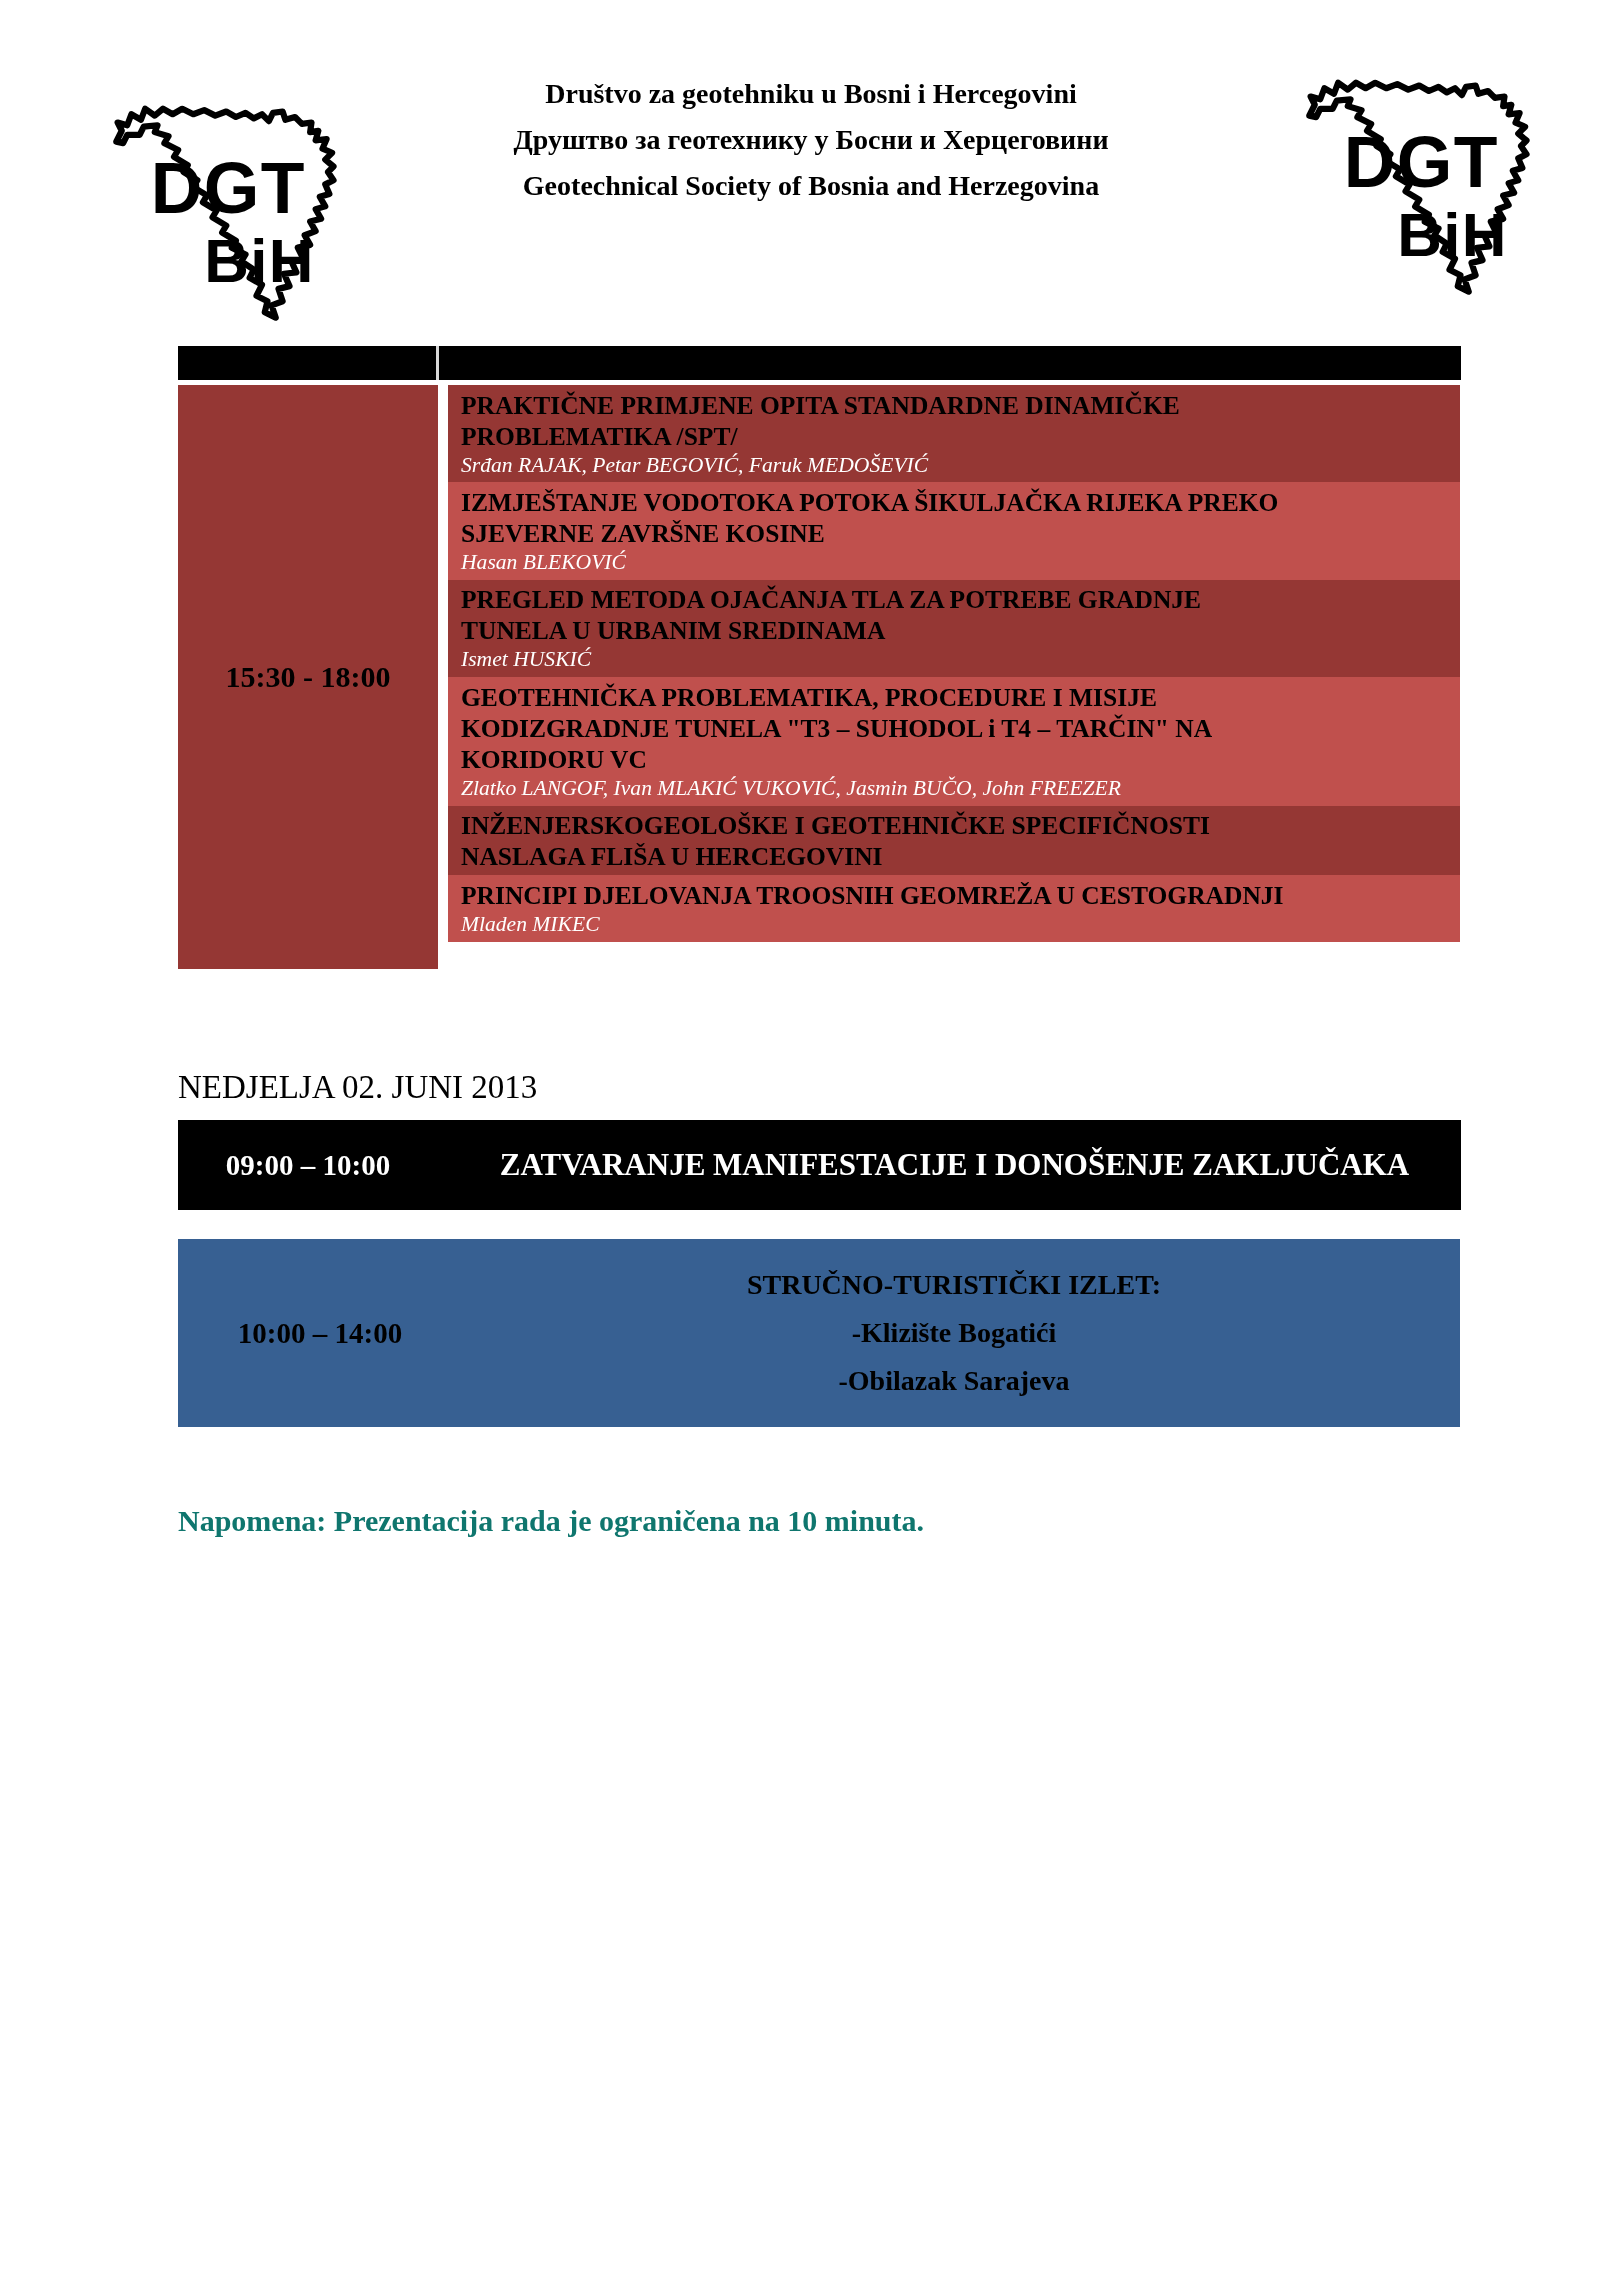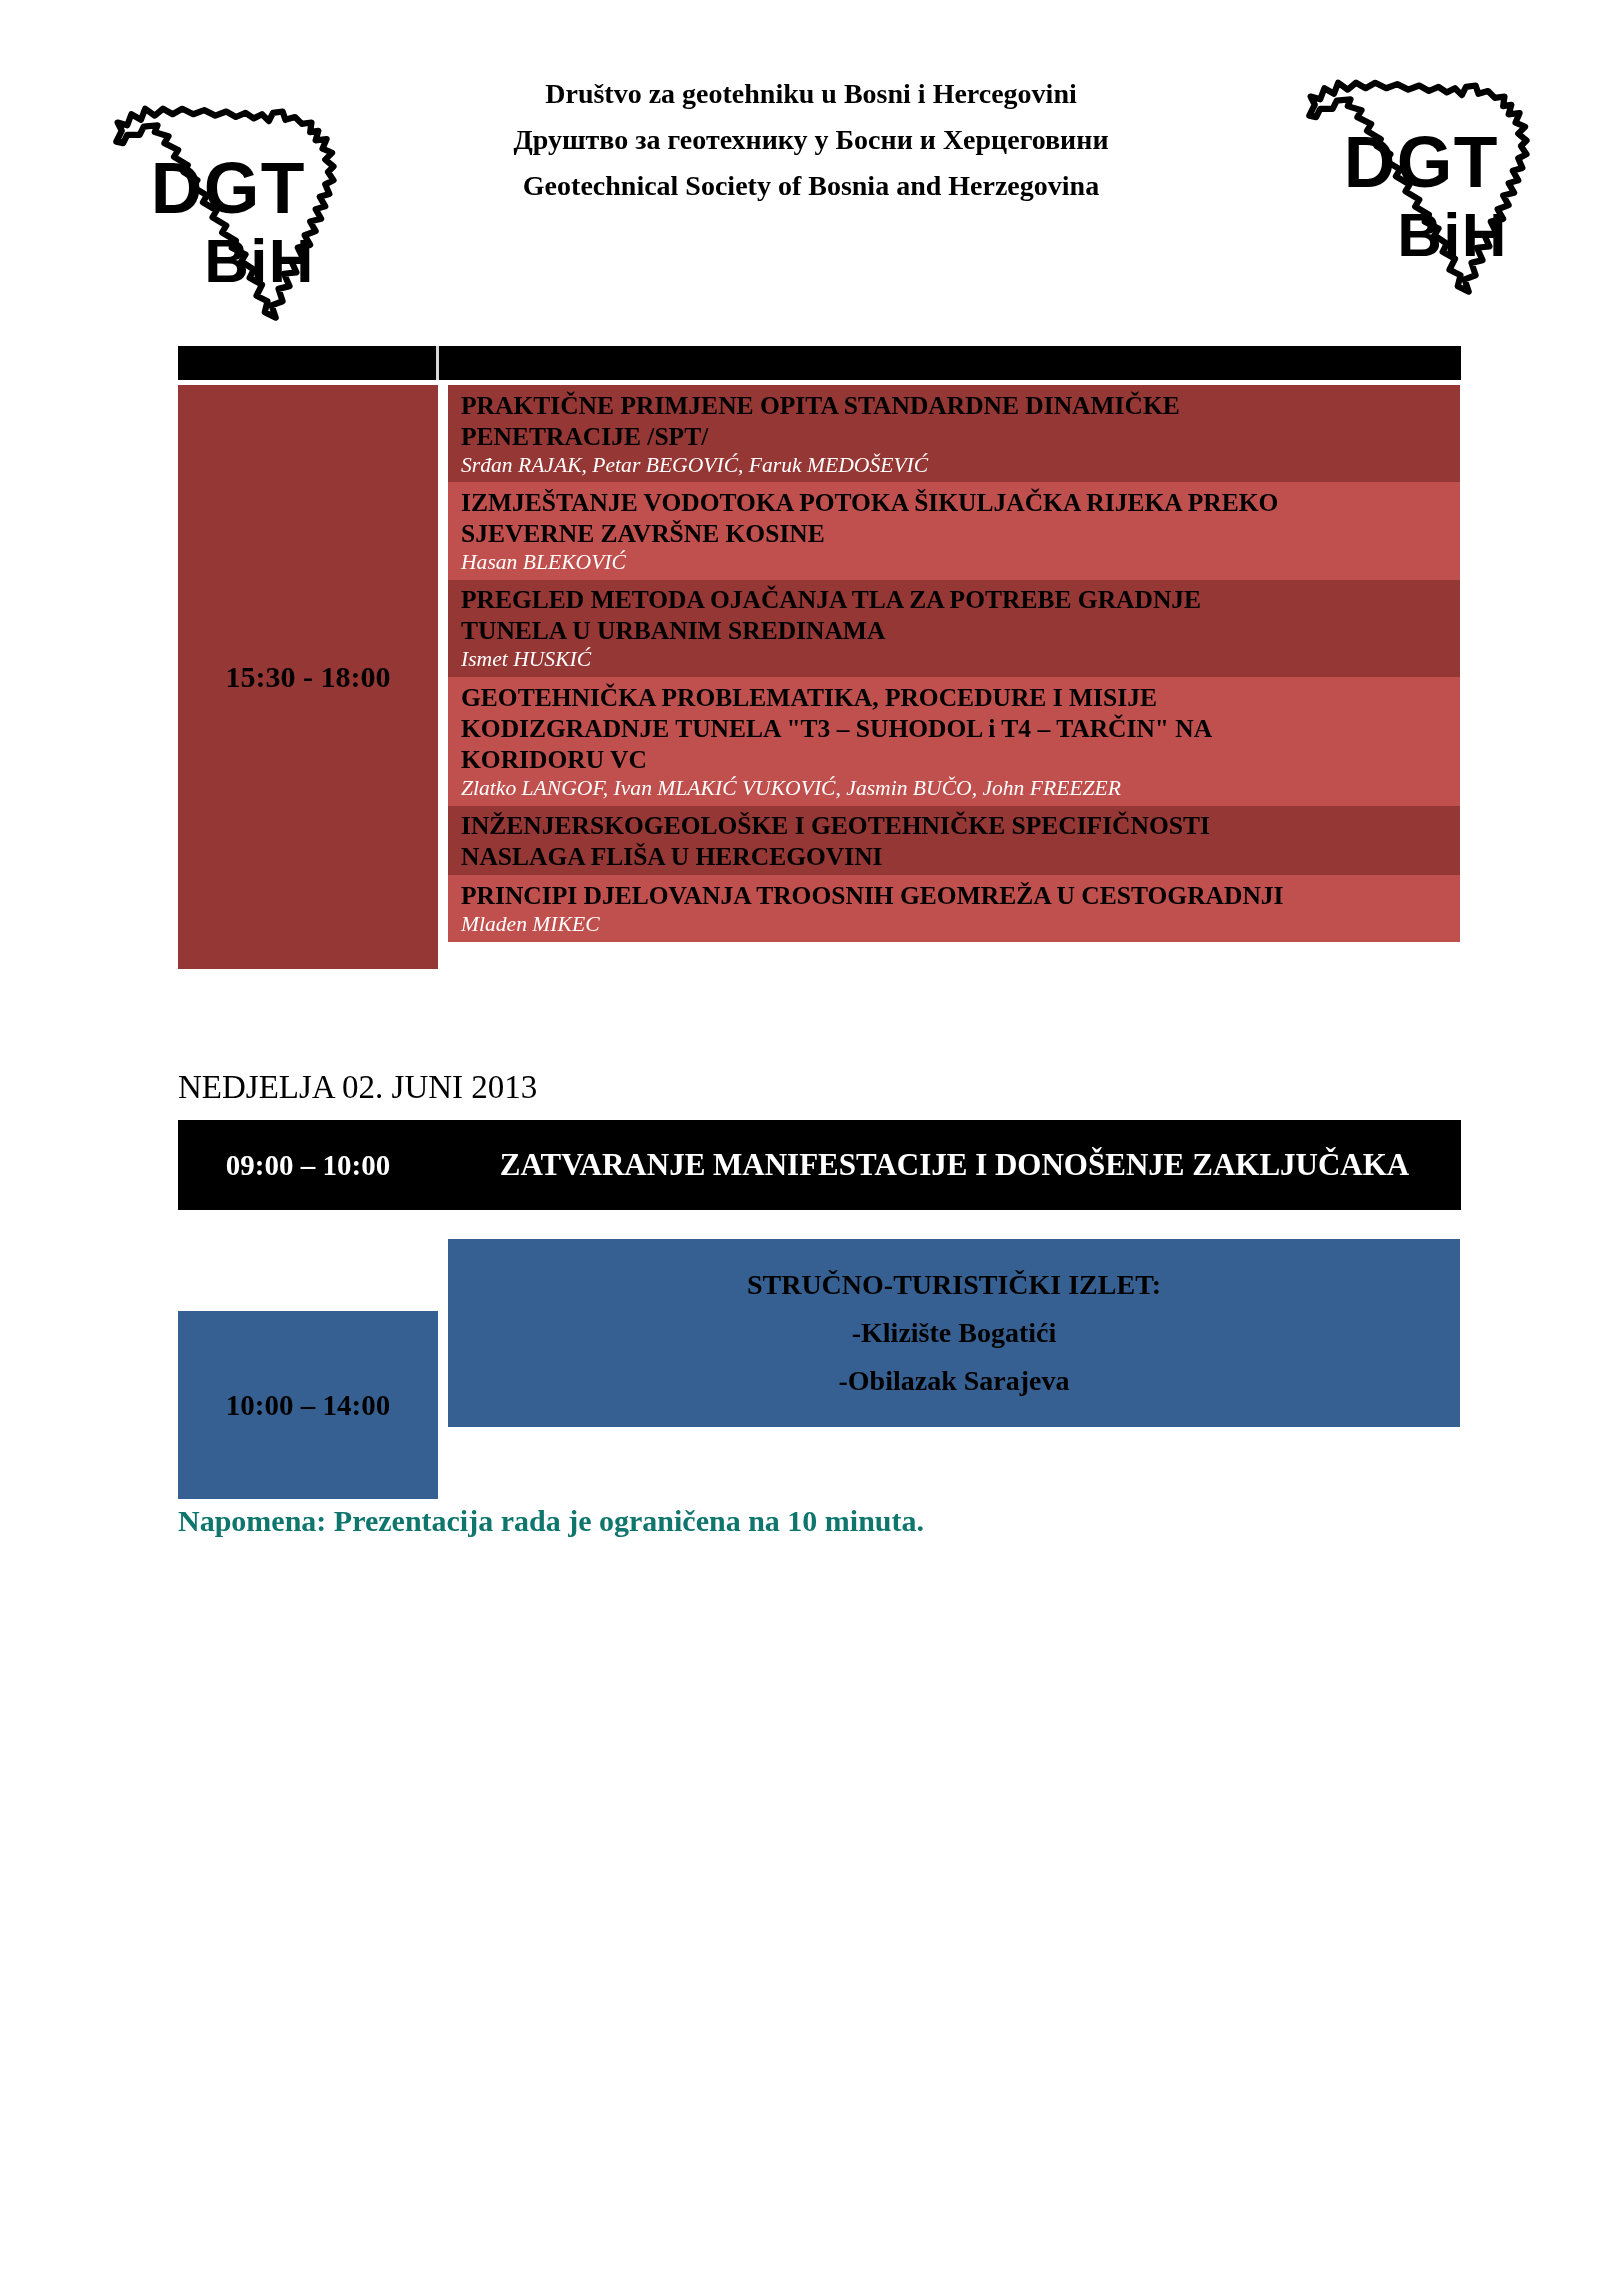--- a/index.html
+++ b/index.html
@@ -81,24 +81,24 @@
     display:flex; align-items:center; justify-content:center;
     color:#fff; font-weight:bold; font-size:29px;
   }
   .bar2-title{
     position:absolute; left:270px; right:0; top:0; height:100%;
     display:flex; align-items:center; justify-content:center;
     color:#fff; font-weight:bold; font-size:31px;
   }
   .blue-left{
     position:absolute;
-    left:178px; top:1311px; width:260px; height:188px;
+    left:178px; top:1239px; width:260px; height:188px;
     background:var(--blue,#376092);
     display:flex; align-items:center; justify-content:center;
-    font-size:29px; font-weight:bold; color:#000;
+    font-size:29px; font-weight:bold; color:#000;padding-left:12px;
   }
   .blue-right{
     position:absolute;
     left:448px; top:1239px; width:1012px; height:188px;
     background:var(--blue,#376092);
     display:flex; flex-direction:column; align-items:center; justify-content:center;
     font-size:28px; font-weight:bold; line-height:48px; color:#000;
     text-align:center;
   }
 
@@ -138,21 +138,21 @@
 
   <div class="bar1">
     <div class="bar1-divider"></div>
   </div>
 
   <div class="sat-time">15:30 - 18:00</div>
   <div class="sessions" id="sessions">
       <div class="session dark">
       <div class="session-title">
           <div>PRAKTIČNE PRIMJENE OPITA STANDARDNE DINAMIČKE</div>
-          <div>PENETRACIJE /SPT/</div>
+          <div>PROBLEMATIKA /SPT/</div>
         </div>
       <div class="session-authors">Srđan RAJAK, Petar BEGOVIĆ, Faruk MEDOŠEVIĆ</div>
     </div>
       <div class="session light">
       <div class="session-title">
           <div>IZMJEŠTANJE VODOTOKA POTOKA ŠIKULJAČKA RIJEKA PREKO</div>
           <div>SJEVERNE ZAVRŠNE KOSINE</div>
         </div>
       <div class="session-authors">Hasan BLEKOVIĆ</div>
     </div>

